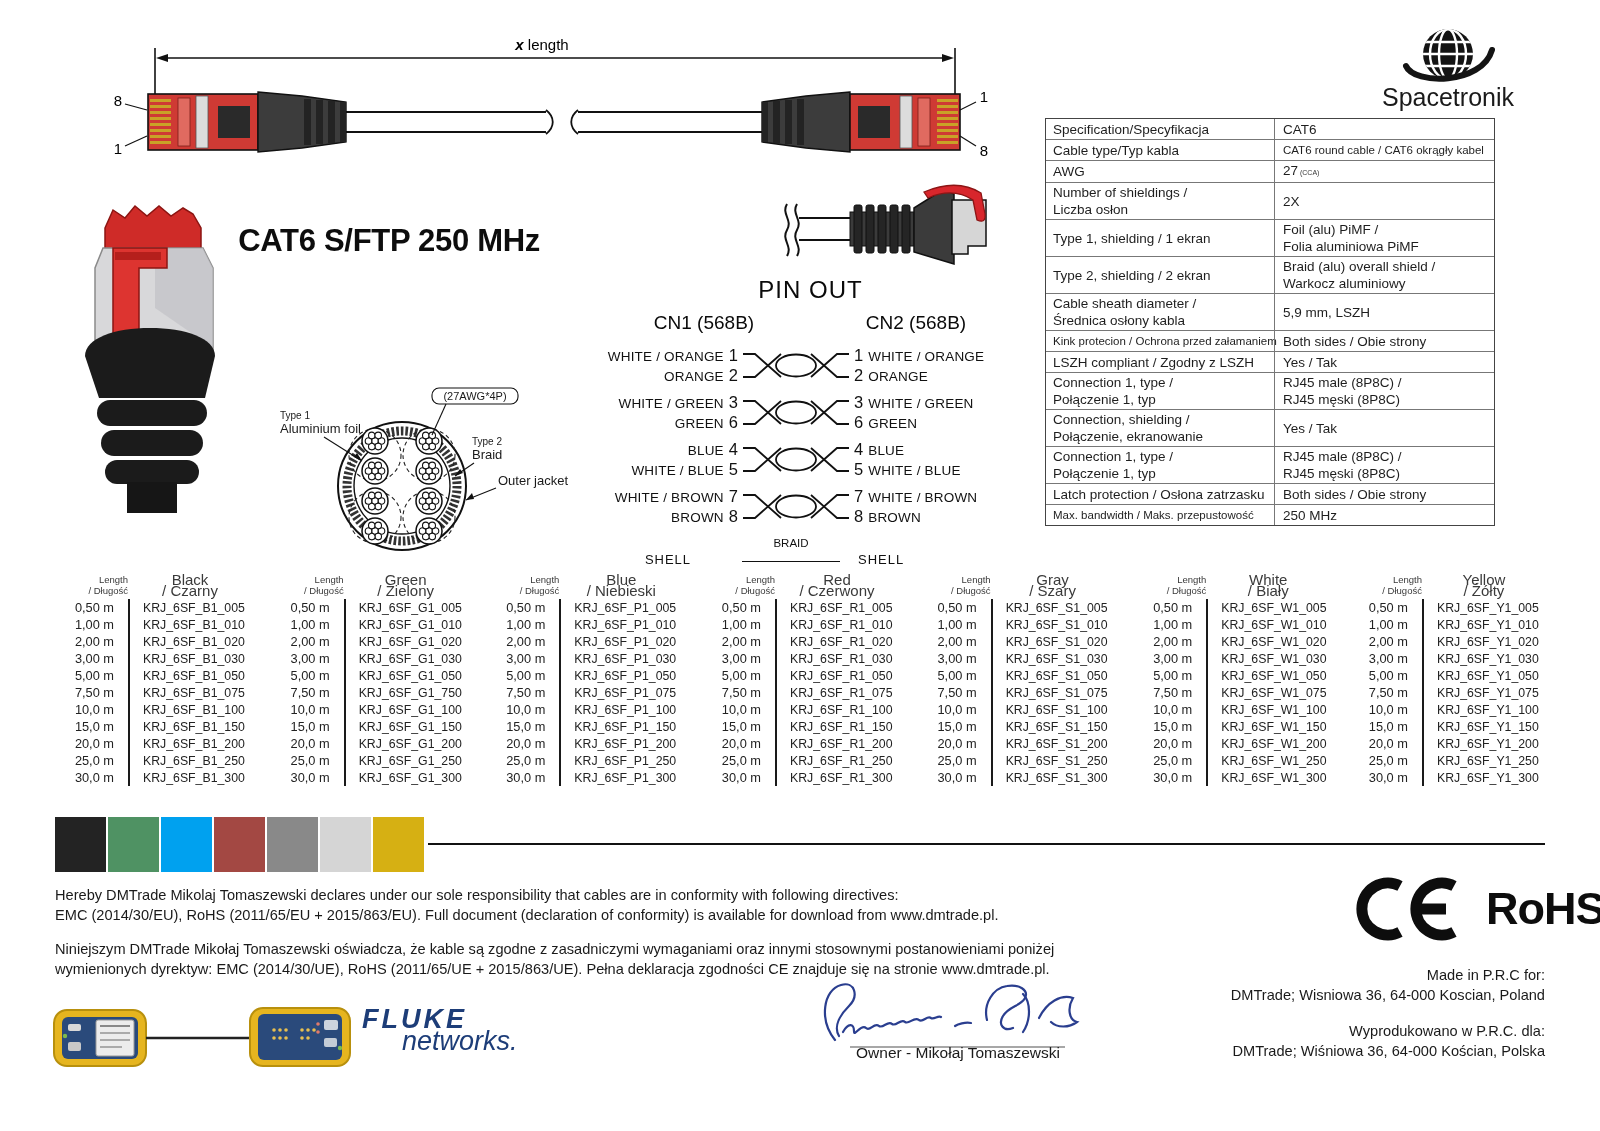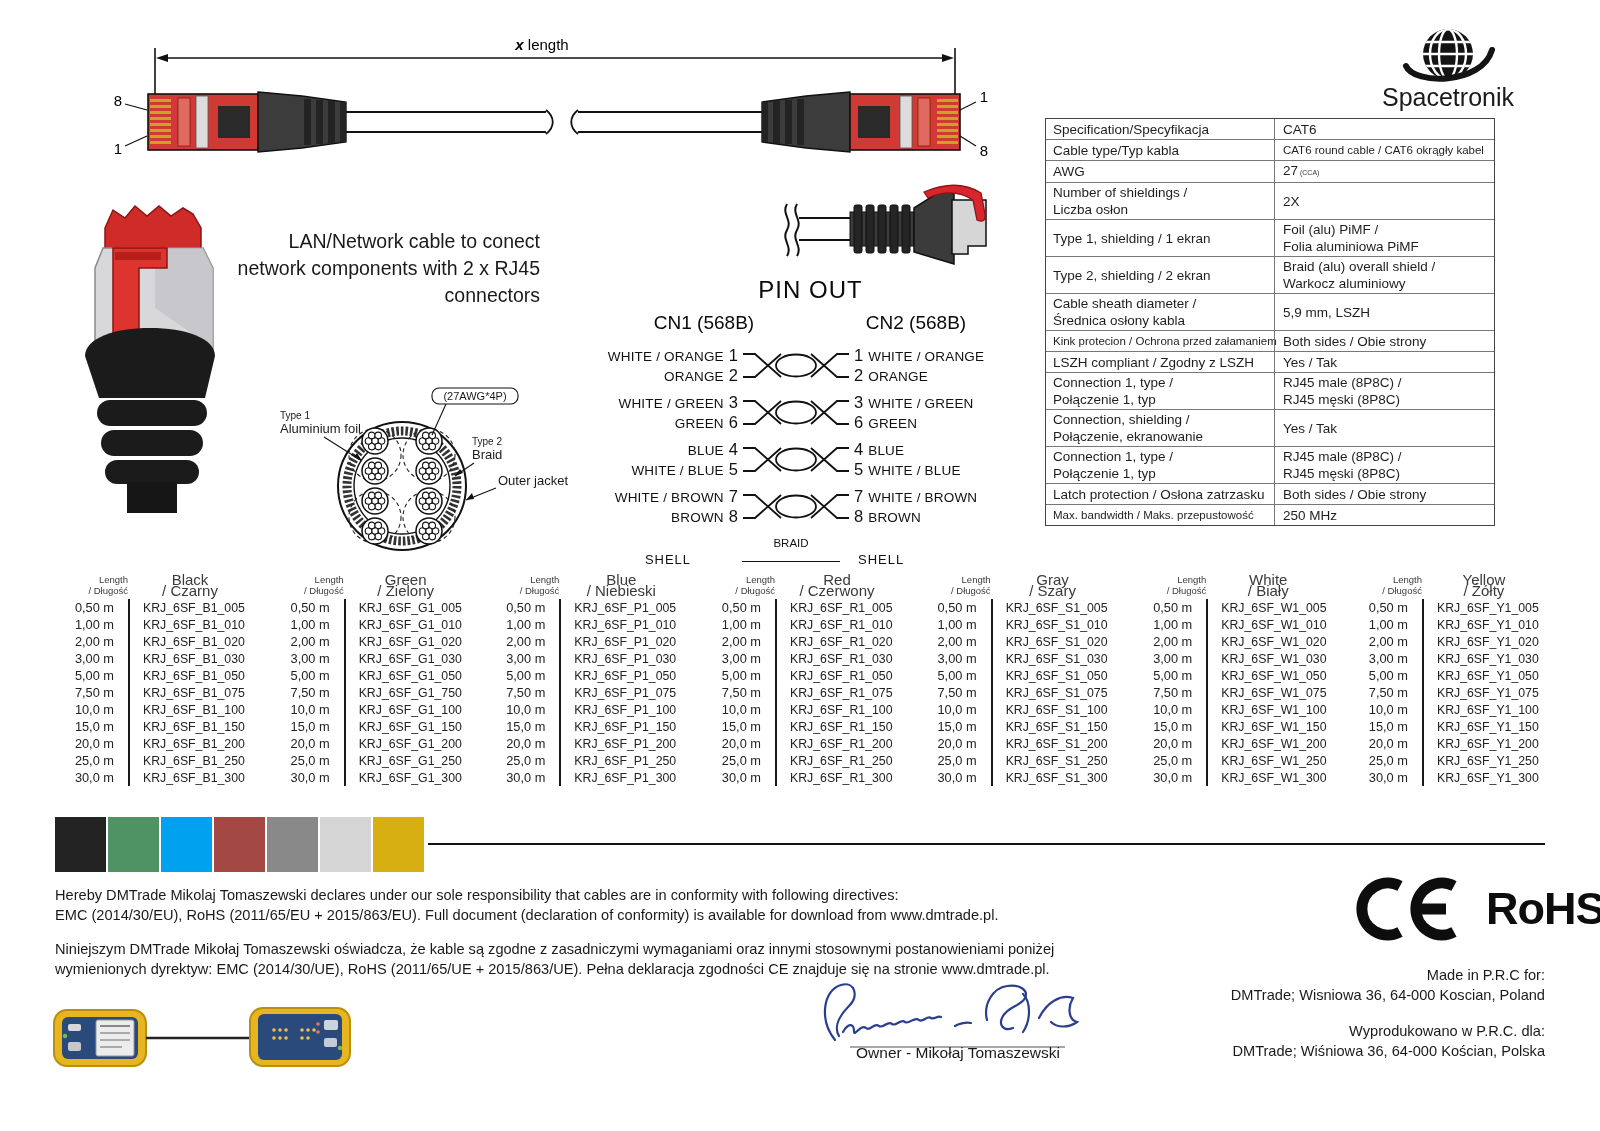--- a/index.html
+++ b/index.html
@@ -212,25 +212,21 @@
 
       <rect x="42" y="212" width="110" height="26" rx="13" fill="#1b1b1b"></rect>
       <rect x="46" y="242" width="102" height="26" rx="13" fill="#1b1b1b"></rect>
       <rect x="50" y="272" width="94" height="24" rx="12" fill="#1b1b1b"></rect>
 
       <rect x="72" y="294" width="50" height="31" fill="#161616"></rect>
     </g>
   </svg>
 
   <div class="title-block">
-    <div class="desc">
-      <div>LAN/Network cable to conect</div>
-      <div>network components with 2 x RJ45</div>
-      <div>connectors</div>
-    </div>
+    <div class="title">CAT6 S/FTP 250 MHz</div>
   </div>
 
   <svg class="cross-section" width="312" height="182" viewBox="0 0 312 182">
     <defs>
       <g id="bundle">
         <circle r="13" fill="#fff" stroke="#111" stroke-width="1.5"></circle>
         <circle r="3.3" cx="0" cy="0" fill="#fff" stroke="#111" stroke-width="1.1"></circle>
         <circle r="3.3" cx="6.5" cy="0" fill="#fff" stroke="#111" stroke-width="1.1"></circle>
         <circle r="3.3" cx="3.2" cy="5.6" fill="#fff" stroke="#111" stroke-width="1.1"></circle>
         <circle r="3.3" cx="-3.2" cy="5.6" fill="#fff" stroke="#111" stroke-width="1.1"></circle>
@@ -977,20 +973,24 @@
           <circle cx="256" cy="36" r="1.8"></circle>
       </g>
       <circle cx="266" cy="22" r="1.8" fill="#e07a6a"></circle>
         <circle cx="266" cy="30" r="1.8" fill="#e07a6a"></circle>
       <rect x="272" y="18" width="14" height="10" rx="2" fill="#ccd4dd"></rect>
       <rect x="272" y="36" width="13" height="9" rx="2" fill="#c4ccd6"></rect>
       <circle cx="288" cy="46" r="2.2" fill="#7fba4c"></circle>
     </g>
   </svg>
 
+  <div class="fluke-logo">
+    <div class="fluke-line1">FLUKE</div>
+    <div class="fluke-line2">networks.</div>
+  </div>
 
   <svg class="signature-svg" width="280" height="75" viewBox="0 0 280 75">
     <g fill="none" stroke="#2a3e8f" stroke-width="2.2" stroke-linecap="round">
       <path d="M20,64 C4,44 8,14 26,9 C40,5 44,20 34,30 C26,38 18,50 24,60"></path>
       <path d="M28,56 c5,-9 11,-9 11,-1 c0,7 7,-8 12,-3 c4,4 8,-6 13,-2 c4,3 9,-6 13,-2 c4,3 9,-6 13,-2 c4,3 9,-6 14,-2 c4,3 8,-5 12,-2 c3,2 7,-3 10,-1"></path>
       <path d="M140,50 c3,-2 10,-4 16,-3"></path>
       <path d="M172,44 c-4,-16 6,-32 20,-34 c12,-2 22,4 18,12 c-4,8 -16,8 -22,18 c-5,8 0,16 10,12"></path>
       <path d="M208,18 c8,8 8,26 0,38"></path>
       <path d="M224,42 c8,-16 22,-24 34,-20 c-6,10 -4,22 4,24 c-8,6 -20,6 -26,0"></path>
     </g>

